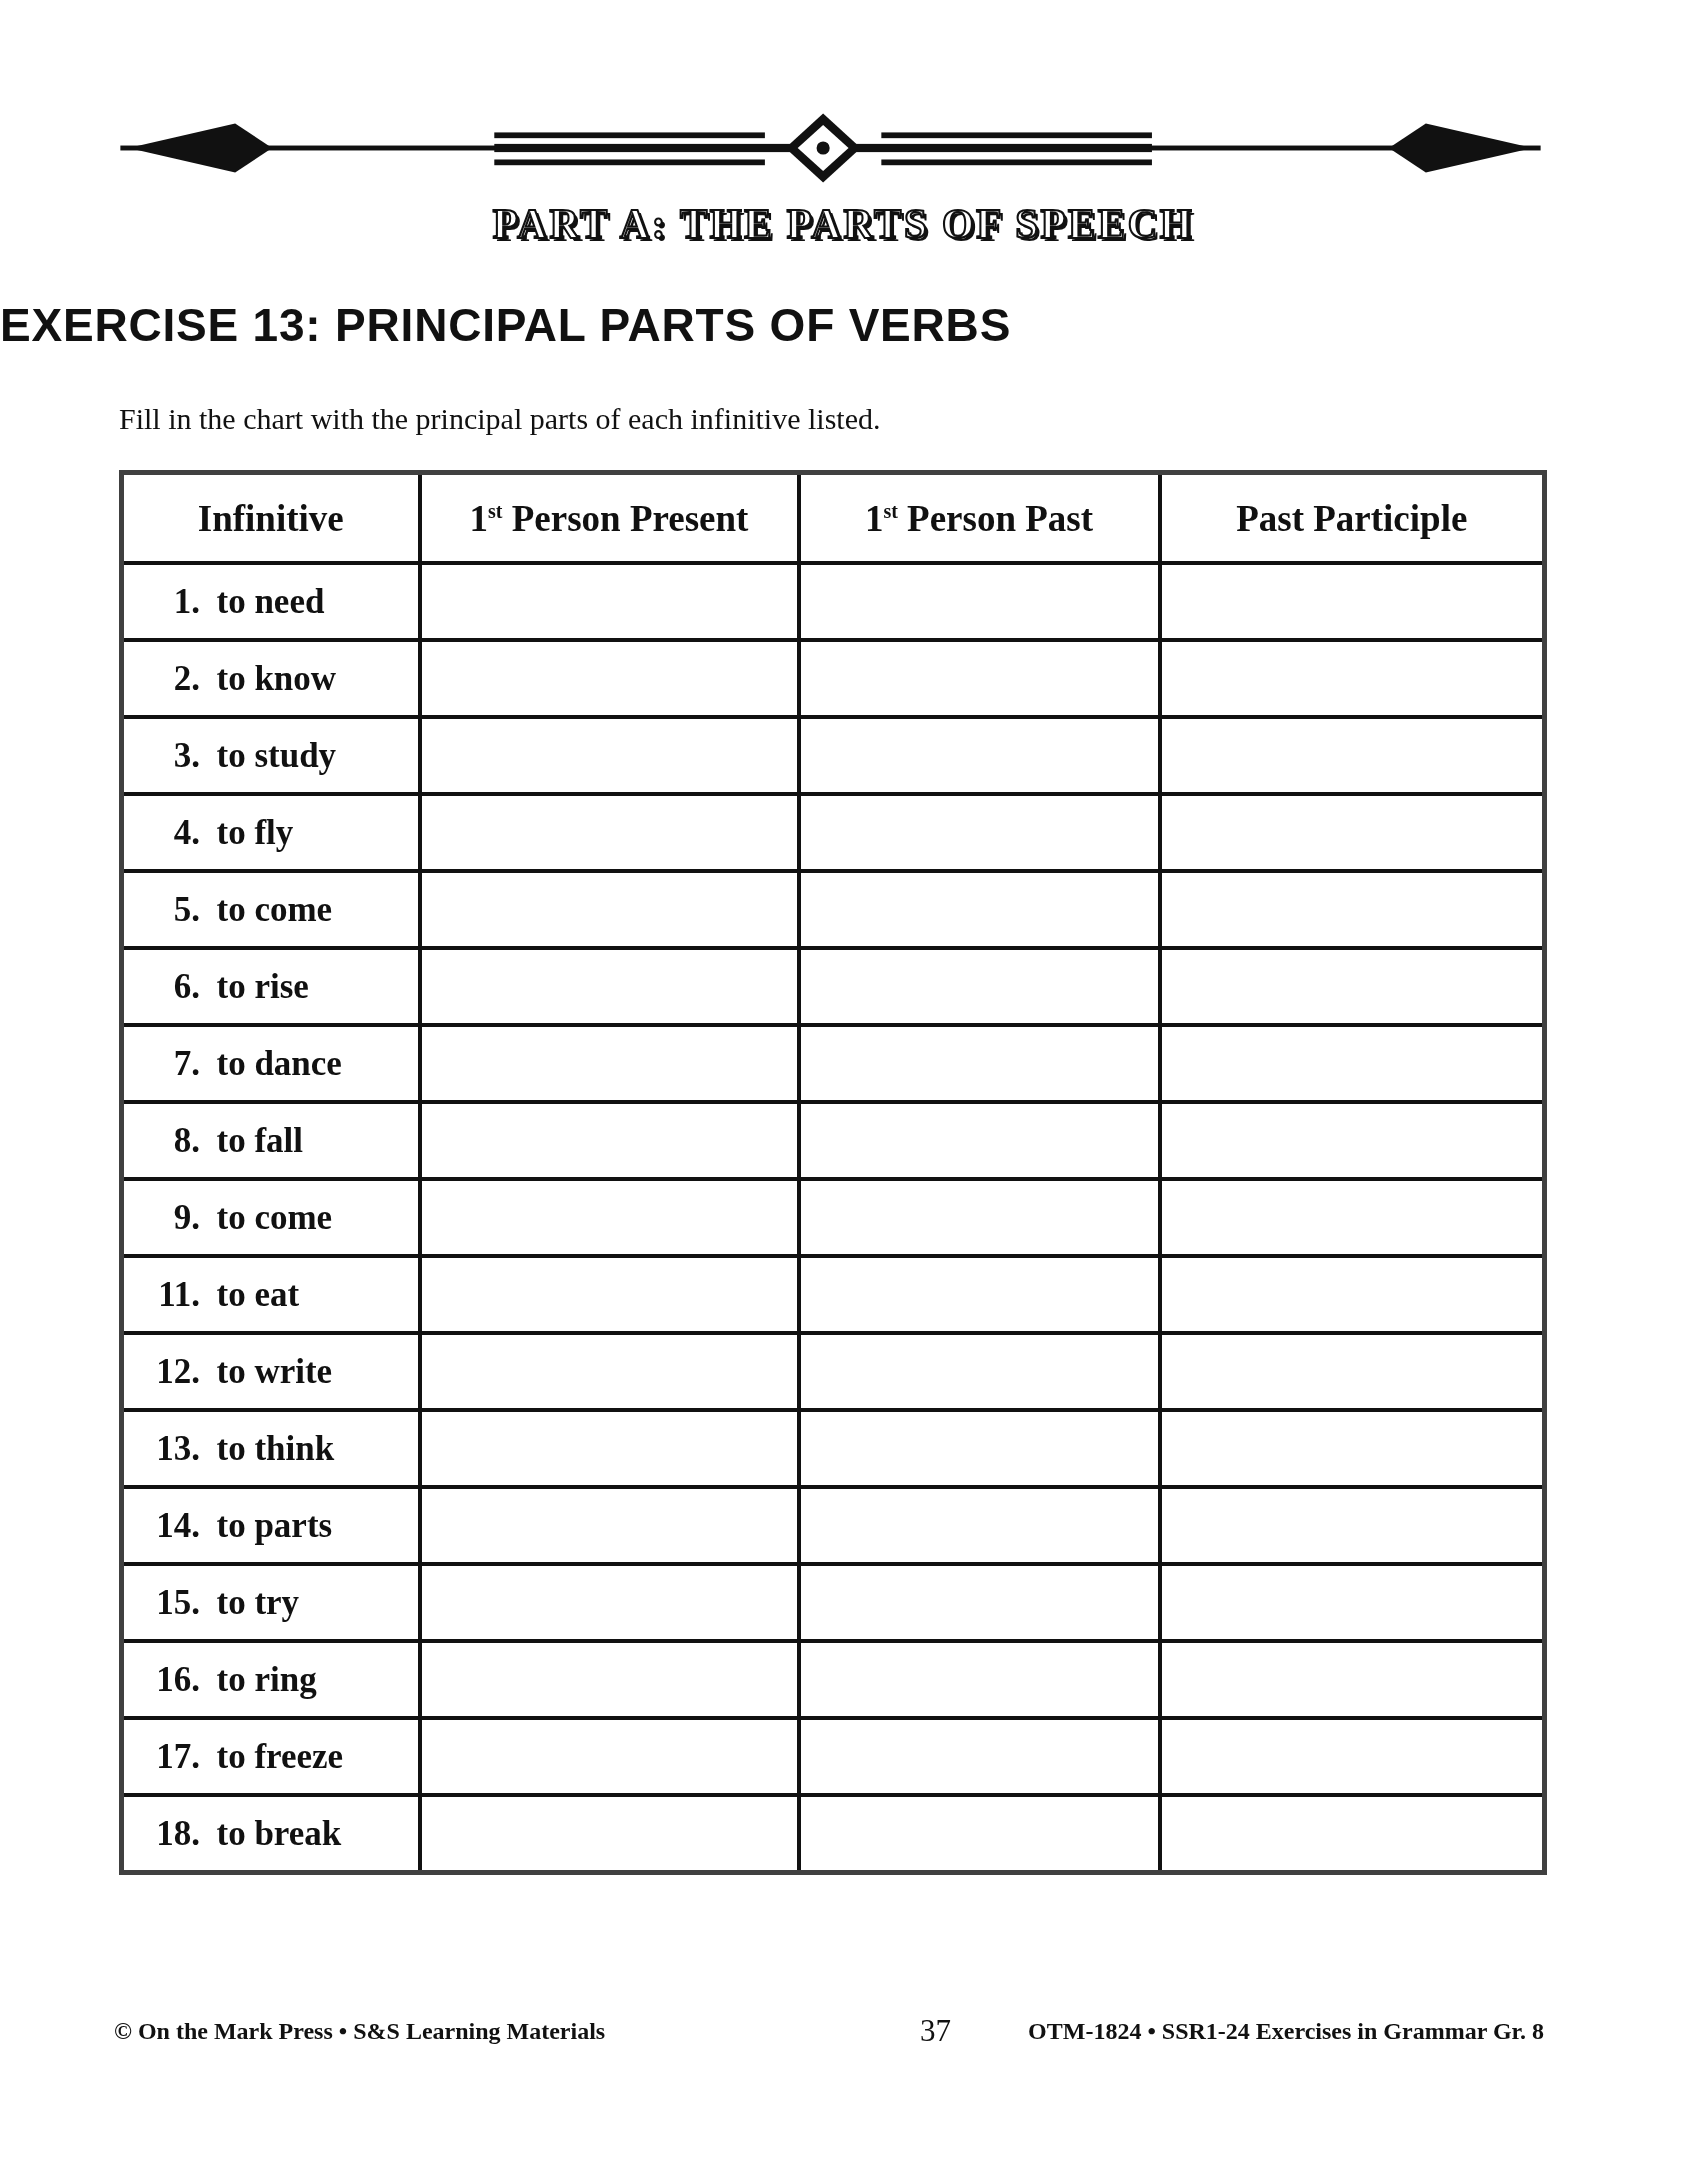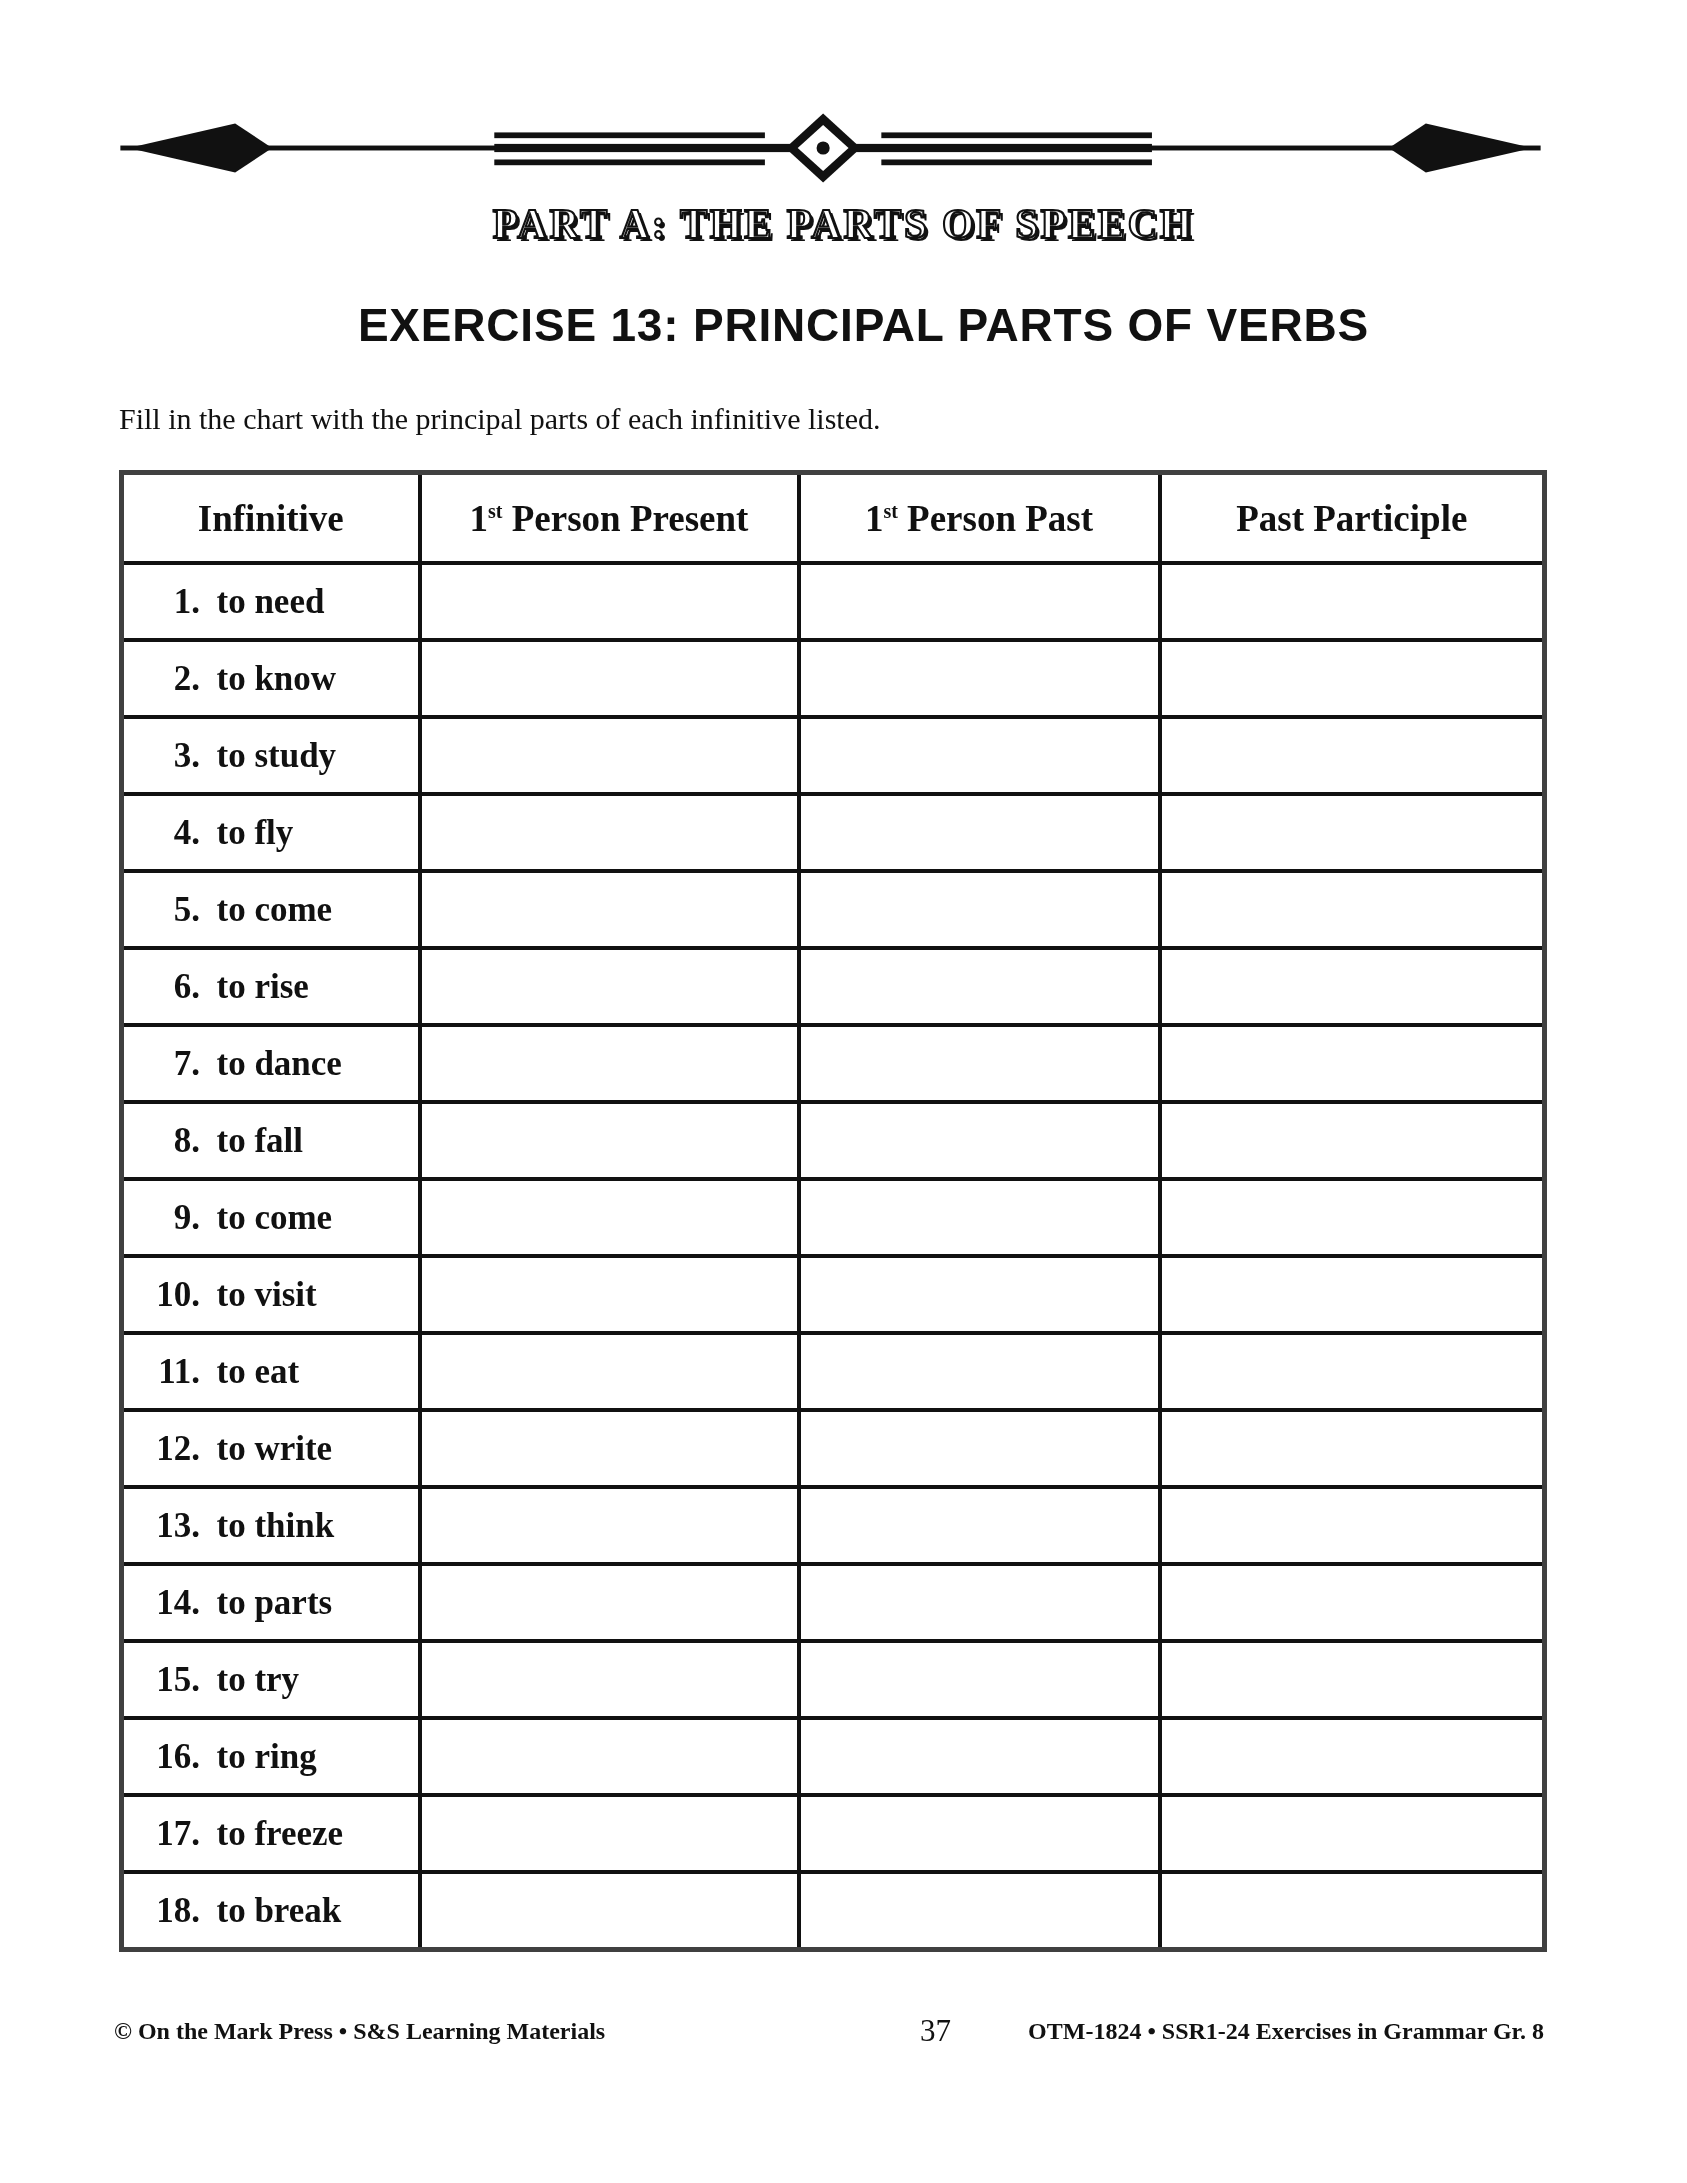--- a/index.html
+++ b/index.html
@@ -36,21 +36,21 @@
     color: #ffffff;
     -webkit-text-stroke: 2.1px #111111;
     text-shadow: 3.3px 3.3px 0 #111111;
     transform: scaleY(1.05);
   }
   .exercise-title {
     position: absolute;
     left: 0;
     width: 1369px;
     top: 298px;
-    text-align: right;
+    text-align: left;
     font-family: "Liberation Sans", sans-serif;
     font-weight: bold;
     font-size: 46px;
     letter-spacing: 0.8px;
     color: #111111;
   }
   .instructions {
     position: absolute;
     left: 119px;
     top: 402px;
@@ -243,26 +243,20 @@
         <td class="answer-cell"><input type="text" value="" style=""></td>
         <td class="answer-cell"><input type="text" value="" style=""></td>
       </tr>
       <tr>
         <td class="infinitive"><span class="num">9.</span><span>to come</span></td>
         <td class="answer-cell"><input type="text" value="" style=""></td>
         <td class="answer-cell"><input type="text" value="" style=""></td>
         <td class="answer-cell"><input type="text" value="" style=""></td>
       </tr>
       <tr>
-        <td class="infinitive"><span class="num">10.</span><span>to visit</span></td>
-        <td class="answer-cell"><input type="text" value="" style=""></td>
-        <td class="answer-cell"><input type="text" value="" style=""></td>
-        <td class="answer-cell"><input type="text" value="" style=""></td>
-      </tr>
-      <tr>
         <td class="infinitive"><span class="num">11.</span><span>to eat</span></td>
         <td class="answer-cell"><input type="text" value="" style=""></td>
         <td class="answer-cell"><input type="text" value="" style=""></td>
         <td class="answer-cell"><input type="text" value="" style=""></td>
       </tr>
       <tr>
         <td class="infinitive"><span class="num">12.</span><span>to write</span></td>
         <td class="answer-cell"><input type="text" value="" style=""></td>
         <td class="answer-cell"><input type="text" value="" style=""></td>
         <td class="answer-cell"><input type="text" value="" style=""></td>

